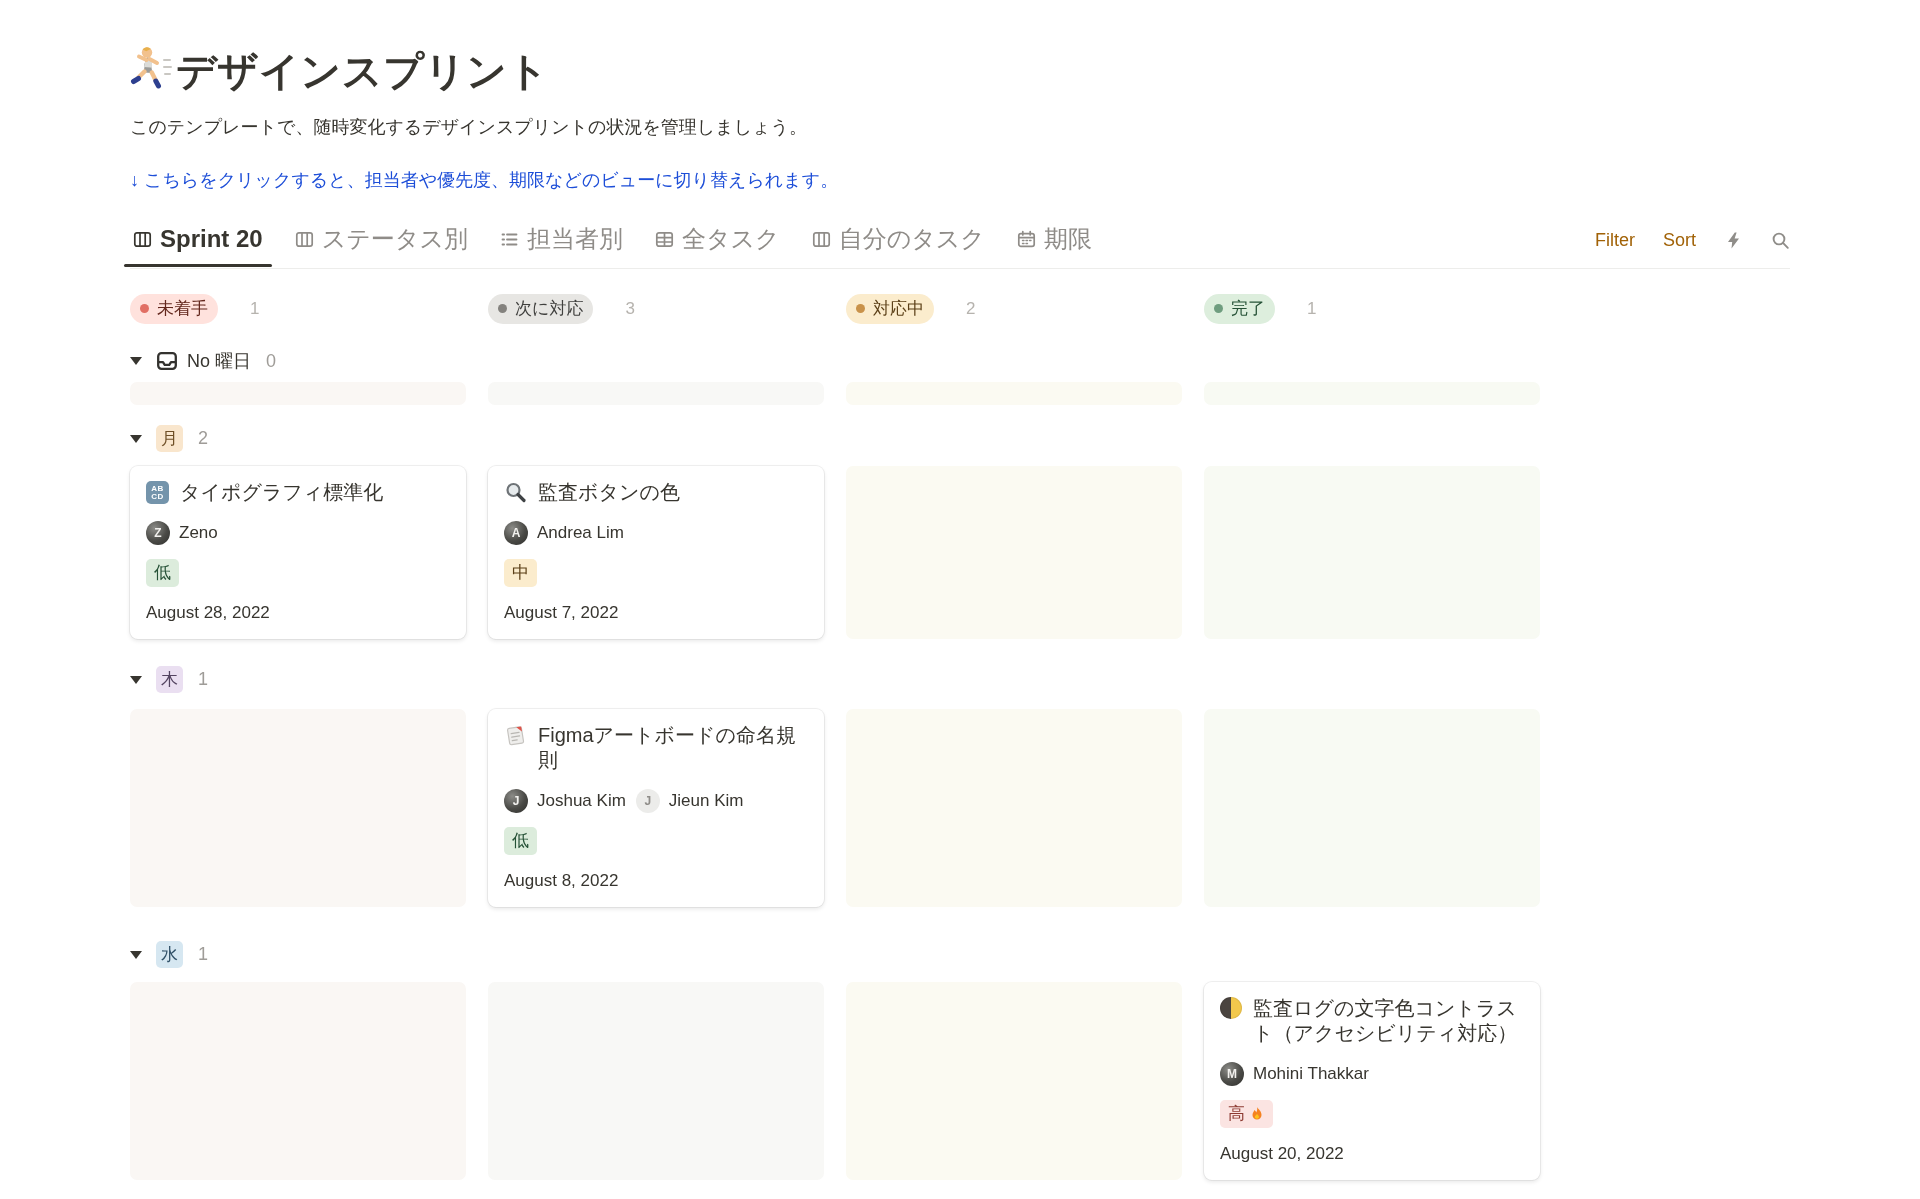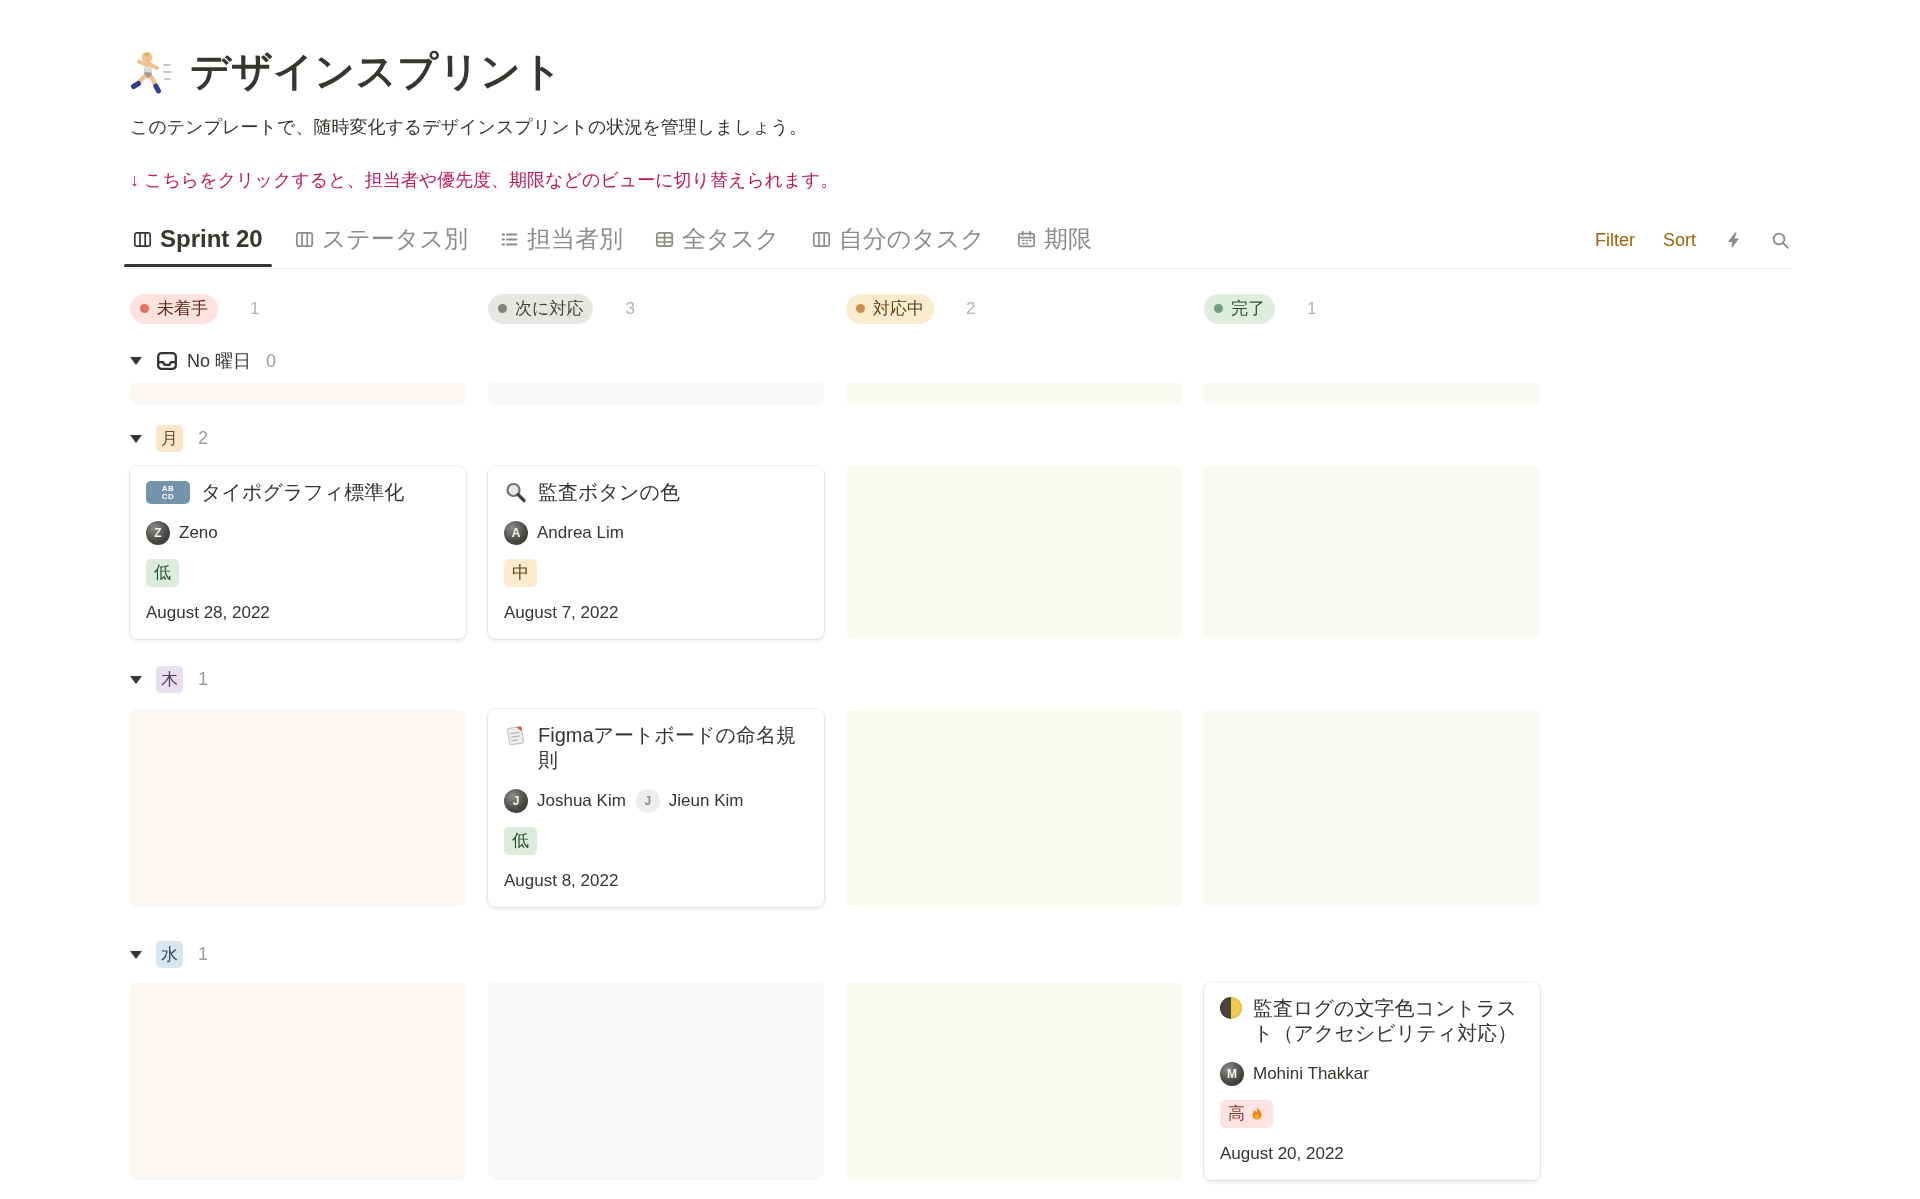--- a/index.html
+++ b/index.html
@@ -2,24 +2,24 @@
 <html><head>
 <meta charset="utf-8">
 <style>
   * { margin: 0; padding: 0; box-sizing: border-box; }
   html, body { width: 1920px; height: 1199px; overflow: hidden; background: #ffffff; }
   body { font-family: "Liberation Sans", "DejaVu Sans", sans-serif; color: #37352f; }
   .container { padding: 0 130px; }
 
   
   .page-header { padding-top: 44px; }
-  .page-title { display: flex; align-items: center; gap: 14px; font-size: 40px; font-weight: 700; letter-spacing: 0.5px; }
+  .page-title { display: flex; font-size: 40px; font-weight: 700; letter-spacing: 0.5px; }
   .runner-icon { width: 46px; height: 46px; flex: 0 0 auto; }
   .page-subtitle { margin-top: 16px; font-size: 18px; line-height: 25px; color: #37352f; }
-  .page-instruction { margin-top: 28px; font-size: 18px; line-height: 25px; color: #be185d; }
+  .page-instruction { margin-top: 28px; font-size: 18px; line-height: 25px; color: #1d4ed8; }
 
   
   .tabbar { margin-top: 20px; display: flex; align-items: center; border-bottom: 1px solid #ededeb; }
   .tabs { display: flex; align-items: center; }
   .tab { position: relative; display: inline-flex; align-items: center; gap: 8px; padding: 10px 3px 13px 3px; margin-right: 26px; font-size: 24px; color: #8f8c88; cursor: pointer; white-space: nowrap; }
   .tab svg { stroke: #8f8c88; }
   .tab.active { color: #37352f; font-weight: 600; }
   .tab.active svg { stroke: #37352f; }
   .tab.active::after { content: ""; position: absolute; left: -6px; right: -6px; bottom: -1px; height: 3px; background: #37352f; border-radius: 2px; }
   .tab-icon { width: 19px; height: 19px; display: block; }
@@ -61,21 +61,21 @@
   .avatar { width: 24px; height: 24px; border-radius: 50%; display: inline-flex; align-items: center; justify-content: center; font-size: 12px; font-weight: 700; flex: 0 0 auto; }
   .avatar-photo { background: radial-gradient(circle at 35% 30%, #8c8c88 0%, #4a4a46 55%, #2e2e2b 100%); color: #f2f1ee; }
   .avatar-letter { background: #ececea; color: #8f8d89; font-weight: 600; }
   .assignee-name { font-size: 17px; color: #37352f; white-space: nowrap; }
   .priority-row { margin-top: 14px; }
   .priority-pill { display: inline-flex; align-items: center; gap: 4px; padding: 2px 8px 3px 8px; border-radius: 5px; font-size: 17px; }
   .flame-icon { width: 16px; height: 16px; display: block; }
   .card-date { margin-top: 16px; font-size: 17px; color: #37352f; }
 
   
-  .abcd-icon { width: 44px; height: 23px; border-radius: 5px; background: #7494ab; display: inline-flex; flex-direction: column; align-items: center; justify-content: center; line-height: 1; }
+  .abcd-icon { width: 23px; height: 23px; border-radius: 5px; background: #7494ab; display: inline-flex; flex-direction: column; align-items: center; justify-content: center; line-height: 1; }
   .abcd-icon span { font-size: 8px; font-weight: 700; color: #ffffff; letter-spacing: 0.5px; display: block; }
   .moon-icon { width: 22px; height: 22px; border-radius: 50%; background: linear-gradient(90deg, #4a443f 50%, #f2c84c 50%); box-shadow: inset 0 0 0 1px rgba(0,0,0,0.08); }
   .svg-card-icon { width: 23px; height: 23px; display: block; }
 </style>
 </head>
 <body>
 
 <div class="container">
 
   <div class="page-header">

